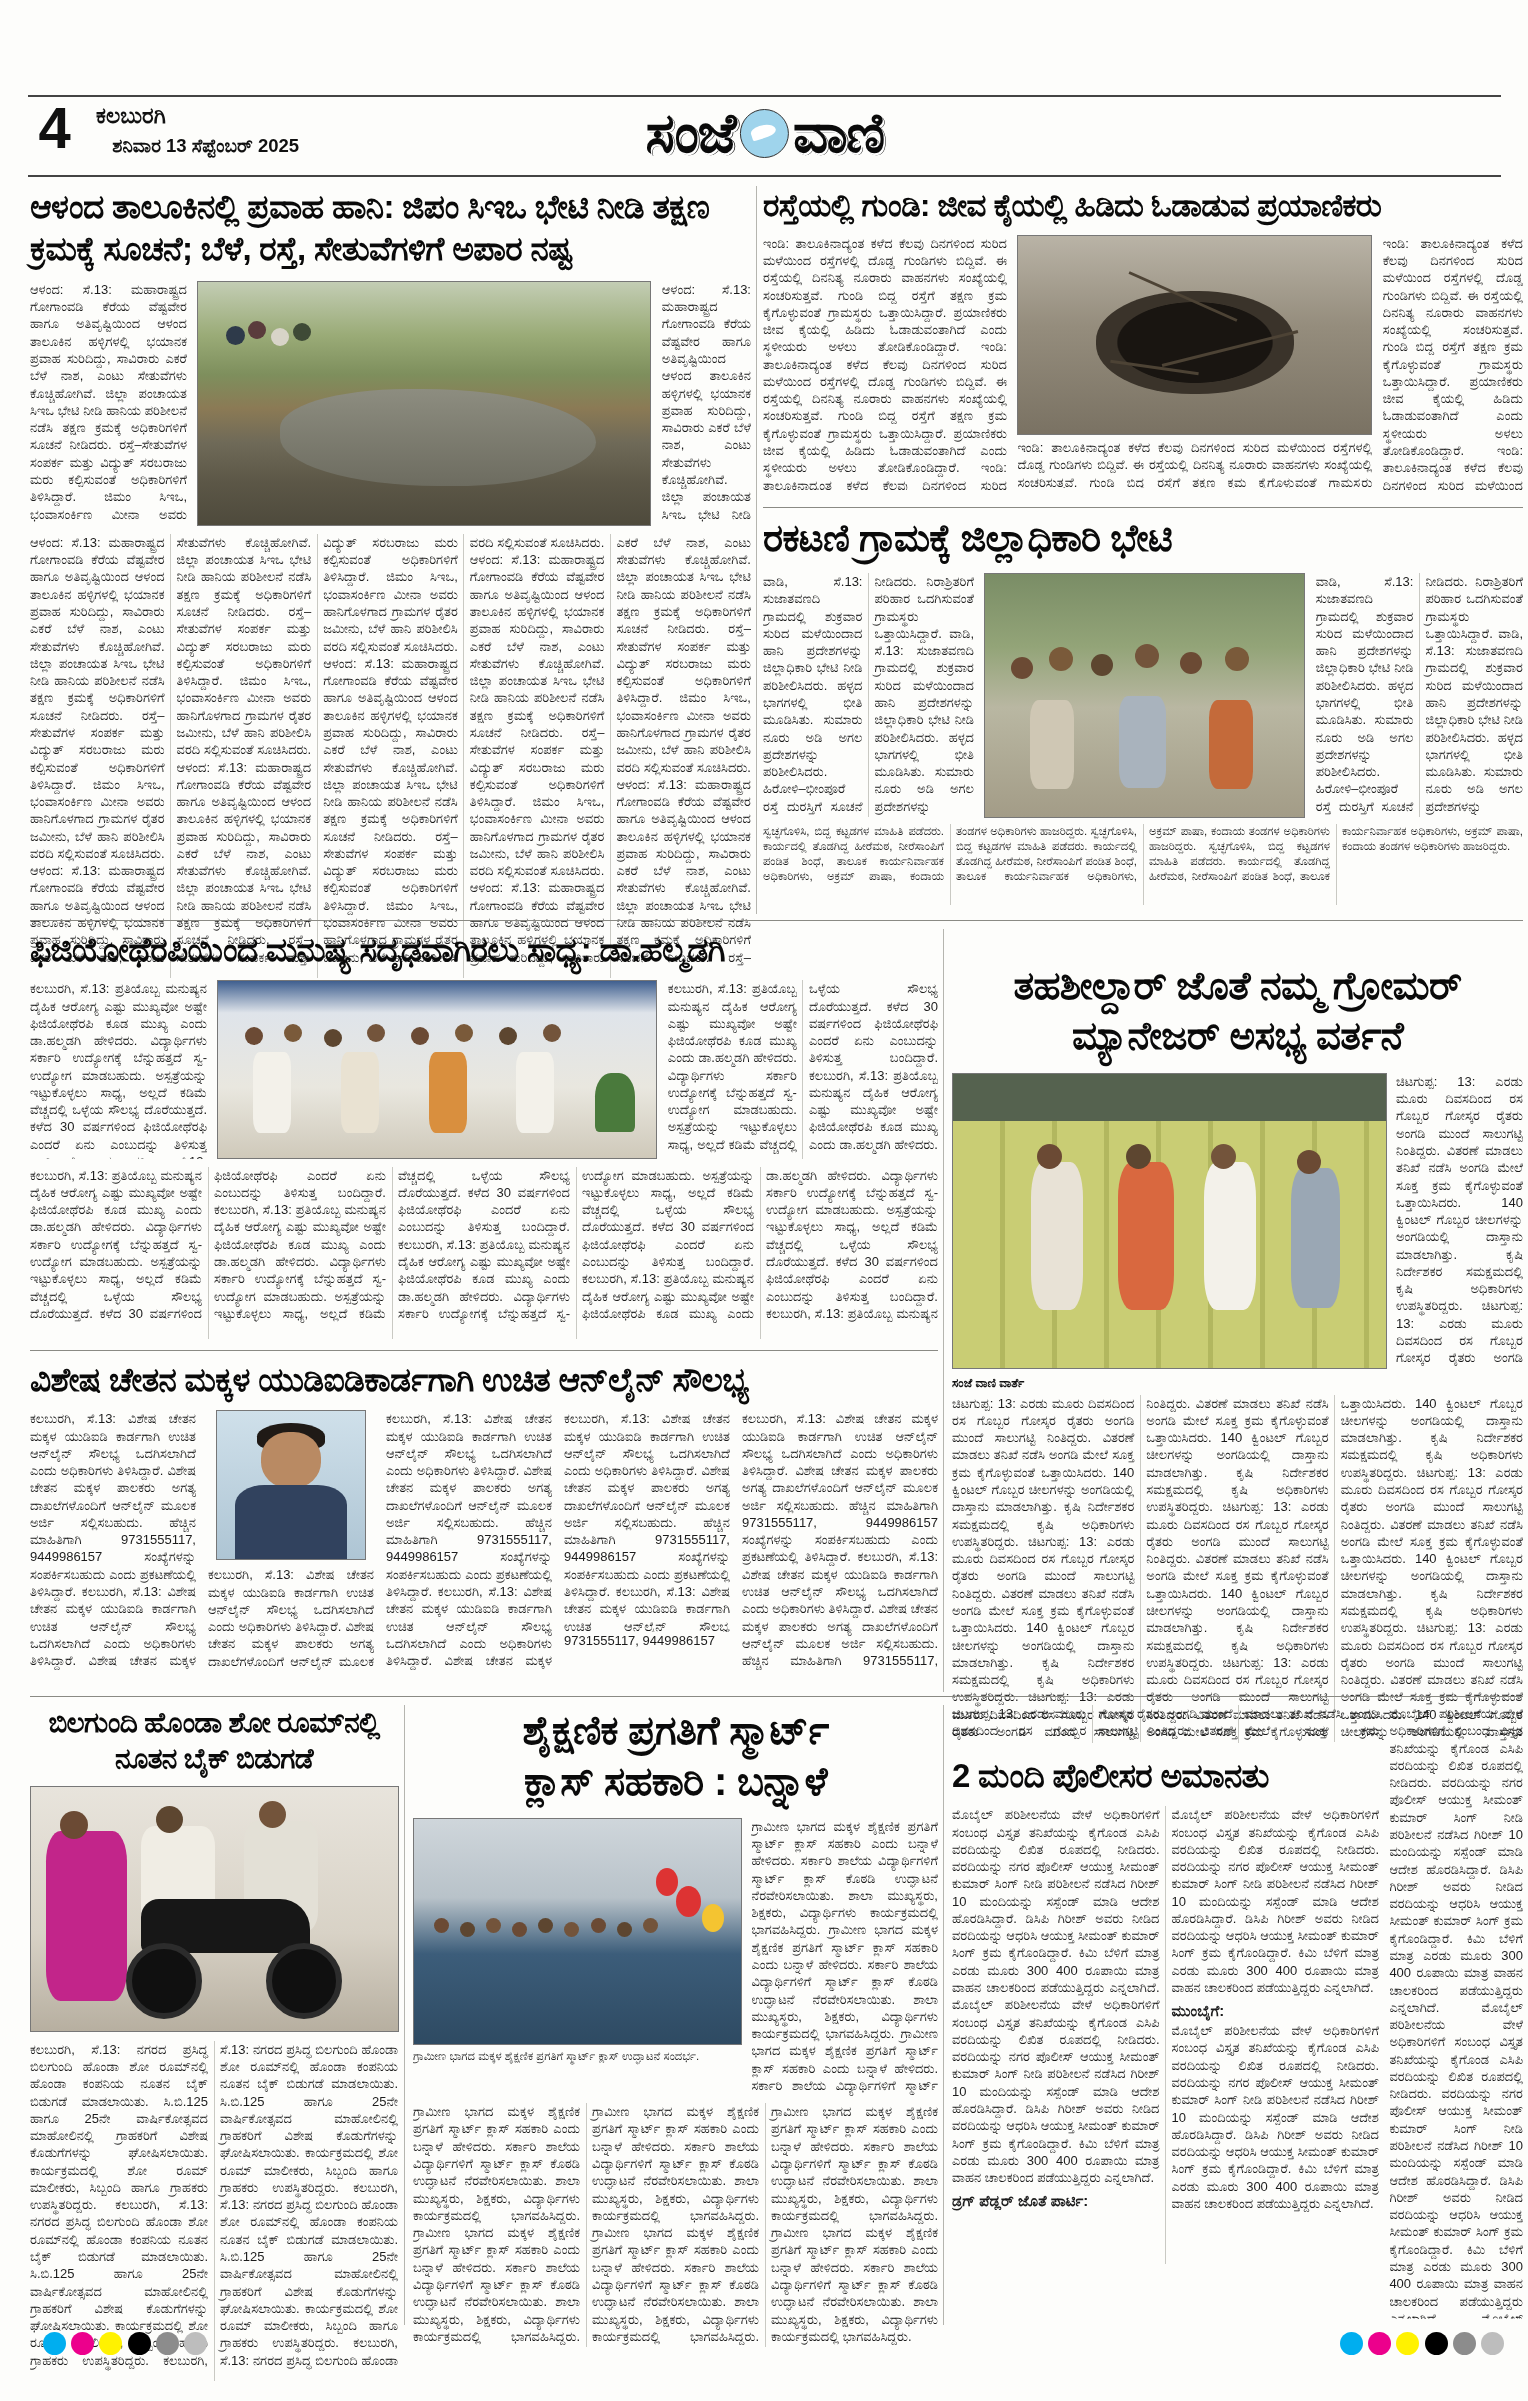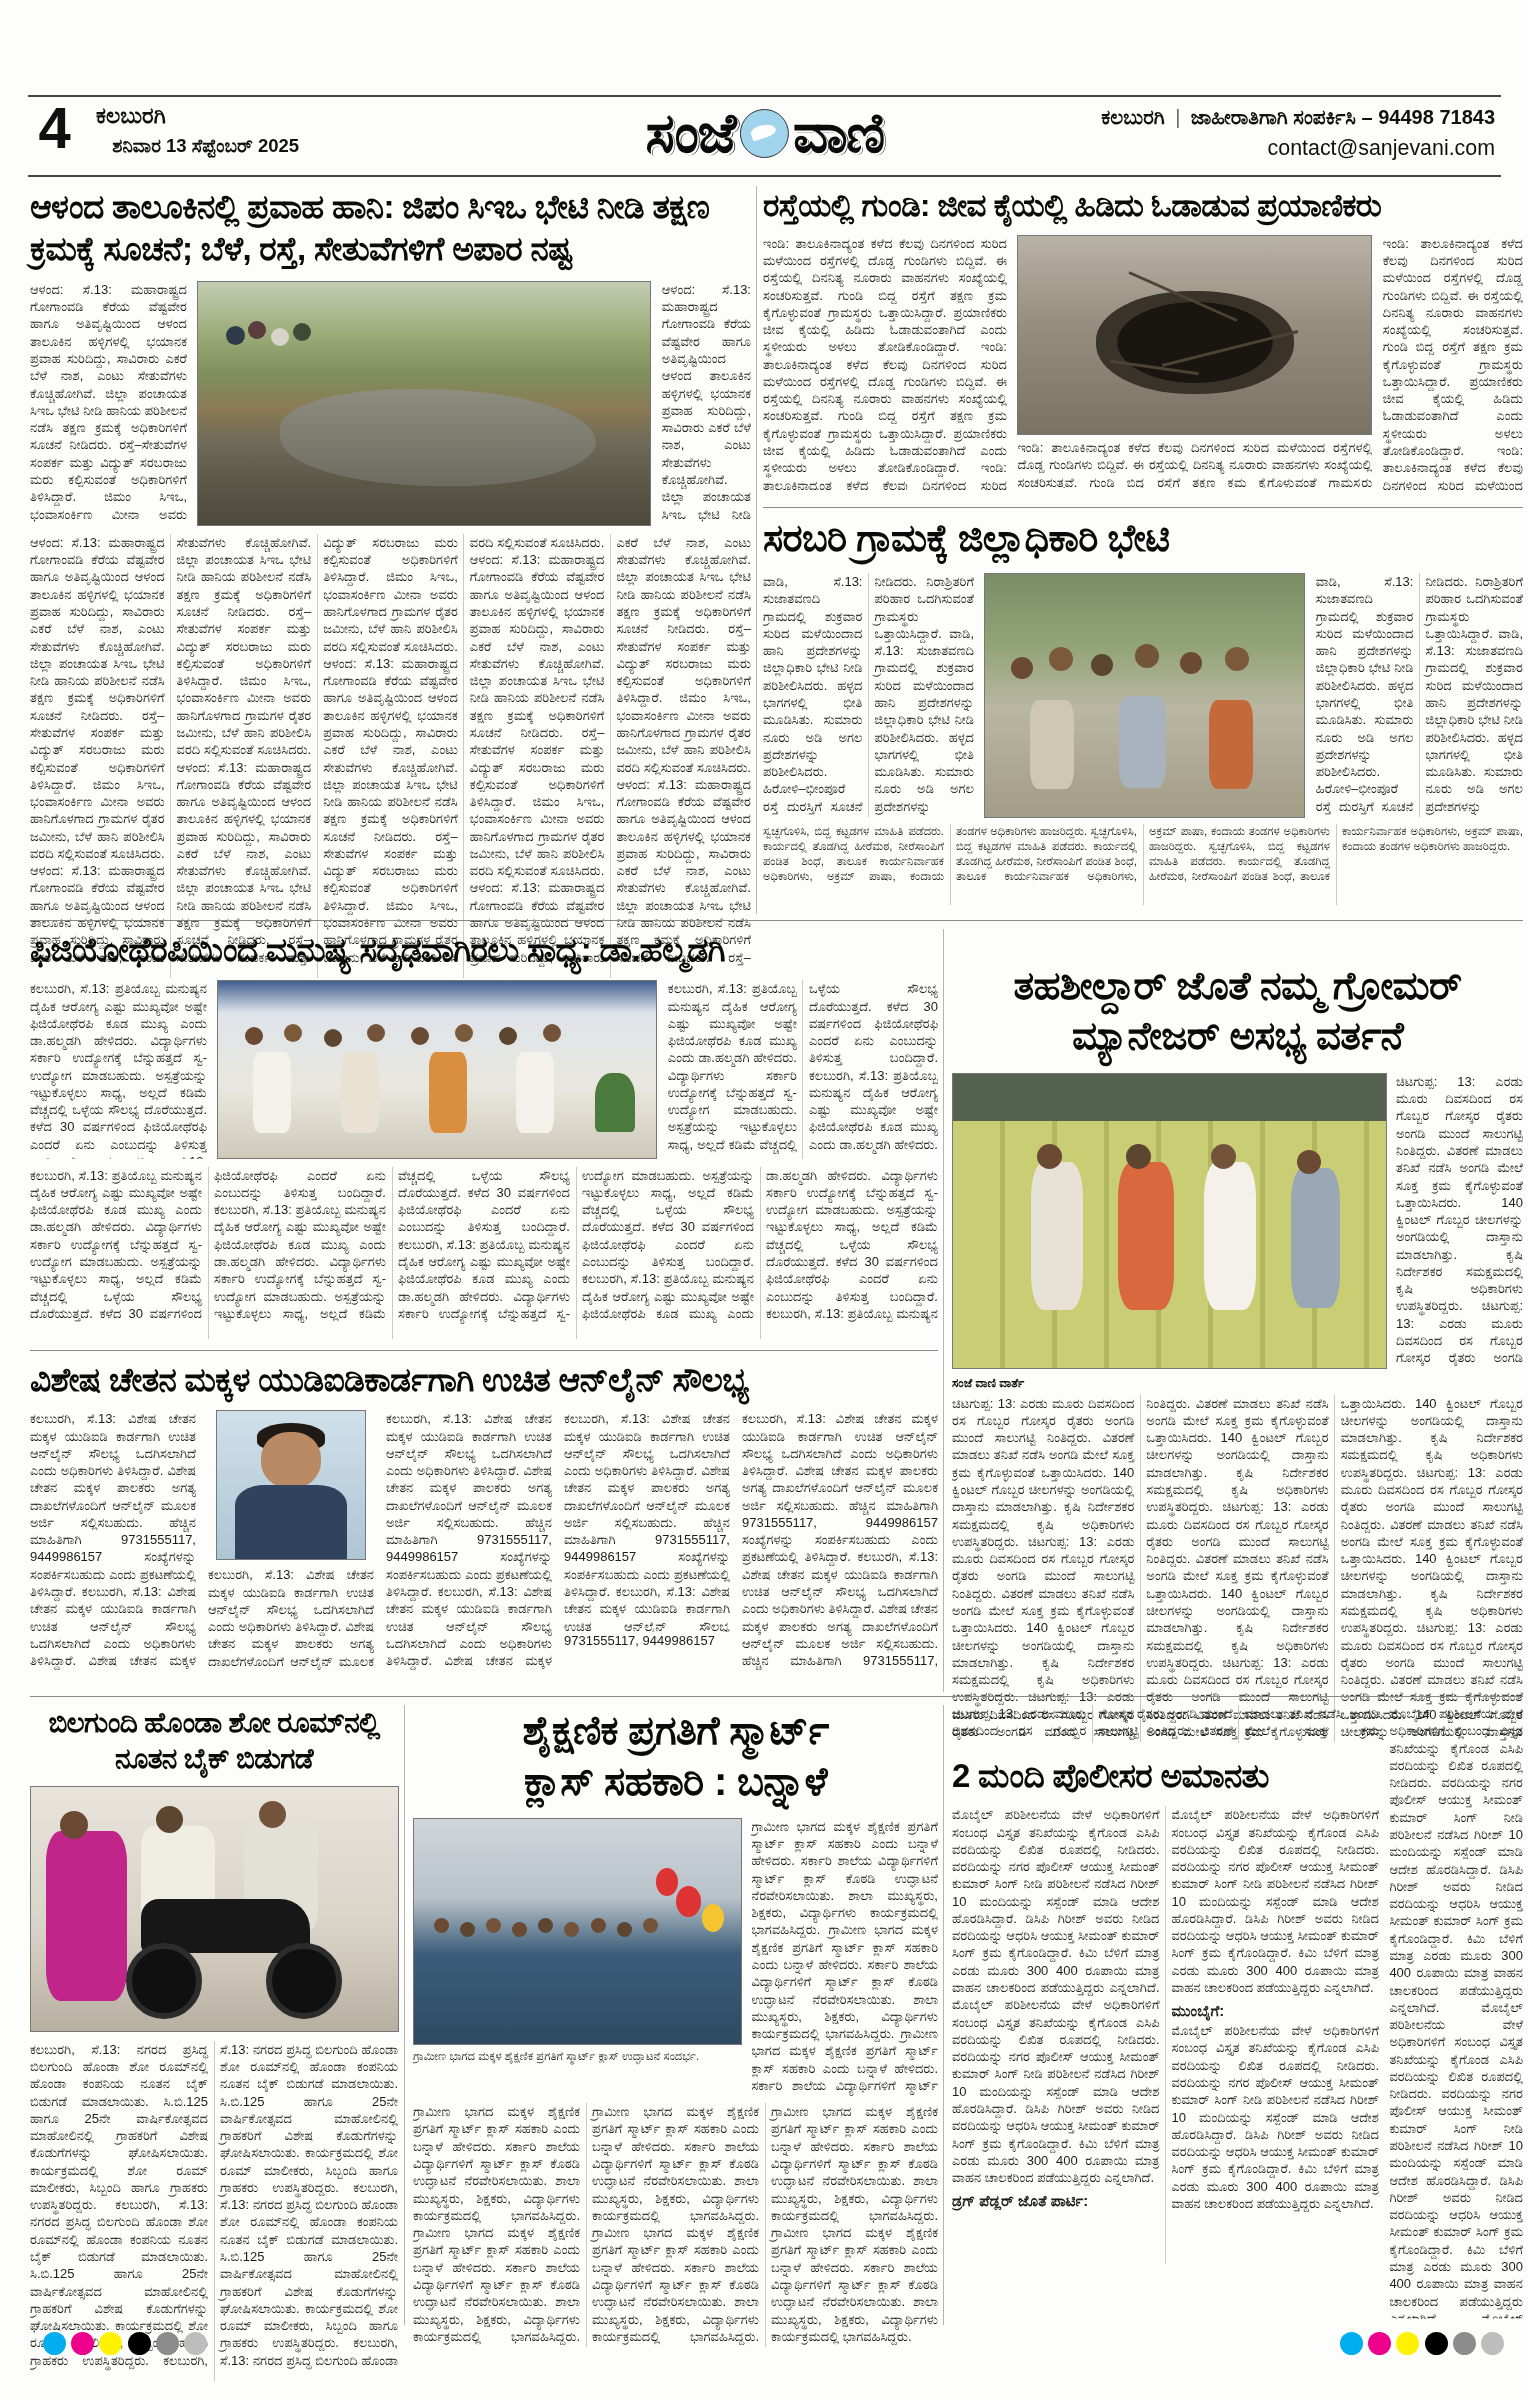--- a/index.html
+++ b/index.html
@@ -68,26 +68,20 @@
       <div id="ed-city">ಕಲಬುರಗಿ</div>
       <div id="ed-date">ಶನಿವಾರ 13 ಸೆಪ್ಟೆಂಬರ್ 2025</div>
     </div>
     <div id="masthead">
       <span class="mast-word">ಸಂಜೆ</span>
       <span id="mast-logo">
           <i></i>
         </span>
       <span class="mast-word">ವಾಣಿ</span>
     </div>
-    <div id="contact">
-      <div class="l1">
-        <span>ಕಲಬುರಗಿ</span><span class="sep">|</span><span>ಜಾಹೀರಾತಿಗಾಗಿ ಸಂಪರ್ಕಿಸಿ – 94498 71843</span>
-      </div>
-      <div class="l2">contact@sanjevani.com</div>
-    </div>
   </div>
 
   <div class="abs" style="left:30px;top:186px;width:721px;height:728px;">
     <div class="headline" style="font-size:33px;">ಆಳಂದ ತಾಲೂಕಿನಲ್ಲಿ ಪ್ರವಾಹ ಹಾನಿ: ಜಿಪಂ ಸಿಇಒ ಭೇಟಿ ನೀಡಿ ತಕ್ಷಣ ಕ್ರಮಕ್ಕೆ ಸೂಚನೆ; ಬೆಳೆ, ರಸ್ತೆ, ಸೇತುವೆಗಳಿಗೆ ಅಪಾರ ನಷ್ಟ</div>
     <div style="display:flex;gap:10.4px;margin-top:10.4px;height:244px;">
       <div class="body-txt" style="width:157px;height:244px;">ಆಳಂದ: ಸೆ.13: ಮಹಾರಾಷ್ಟ್ರದ ಗೋಗಾಂವಡಿ ಕೆರೆಯ ವೆಷ್ಟವೇರ ಹಾಗೂ ಅತಿವೃಷ್ಟಿಯಿಂದ ಆಳಂದ ತಾಲೂಕಿನ ಹಳ್ಳಿಗಳಲ್ಲಿ ಭಯಾನಕ ಪ್ರವಾಹ ಸುರಿದಿದ್ದು, ಸಾವಿರಾರು ಎಕರೆ ಬೆಳೆ ನಾಶ, ಎಂಟು ಸೇತುವೆಗಳು ಕೊಚ್ಚಿಹೋಗಿವೆ. ಜಿಲ್ಲಾ ಪಂಚಾಯತ ಸಿಇಒ ಭೇಟಿ ನೀಡಿ ಹಾನಿಯ ಪರಿಶೀಲನೆ ನಡೆಸಿ ತಕ್ಷಣ ಕ್ರಮಕ್ಕೆ ಅಧಿಕಾರಿಗಳಿಗೆ ಸೂಚನೆ ನೀಡಿದರು. ರಸ್ತೆ–ಸೇತುವೆಗಳ ಸಂಪರ್ಕ ಮತ್ತು ವಿದ್ಯುತ್ ಸರಬರಾಜು ಮರು ಕಲ್ಪಿಸುವಂತೆ ಅಧಿಕಾರಿಗಳಿಗೆ ತಿಳಿಸಿದ್ದಾರೆ. ಜಿಮಂ ಸಿಇಒ, ಭಂವಾಸಂರ್ಕಿಣ ಮೀನಾ ಅವರು ಹಾನಿಗೊಳಗಾದ ಗ್ರಾಮಗಳ ರೈತರ ಜಮೀನು, ಬೆಳೆ ಹಾನಿ ಪರಿಶೀಲಿಸಿ ವರದಿ ಸಲ್ಲಿಸುವಂತೆ ಸೂಚಿಸಿದರು. ಆಳಂದ: ಸೆ.13: ಮಹಾರಾಷ್ಟ್ರದ ಗೋಗಾಂವಡಿ ಕೆರೆಯ ವೆಷ್ಟವೇರ ಹಾಗೂ ಅತಿವೃಷ್ಟಿಯಿಂದ ಆಳಂದ ತಾಲೂಕಿನ ಹಳ್ಳಿಗಳಲ್ಲಿ ಭಯಾನಕ ಪ್ರವಾಹ ಸುರಿದಿದ್ದು, ಸಾವಿರಾರು ಎಕರೆ ಬೆಳೆ ನಾಶ, ಎಂಟು ಸೇತುವೆಗಳು ಕೊಚ್ಚಿಹೋಗಿವೆ. ಜಿಲ್ಲಾ ಪಂಚಾಯತ ಸಿಇಒ ಭೇಟಿ ನೀಡಿ ಹಾನಿಯ ಪರಿಶೀಲನೆ ನಡೆಸಿ ತಕ್ಷಣ ಕ್ರಮಕ್ಕೆ ಅಧಿಕಾರಿಗಳಿಗೆ ಸೂಚನೆ ನೀಡಿದರು. ರಸ್ತೆ–ಸೇತುವೆಗಳ ಸಂಪರ್ಕ ಮತ್ತು ವಿದ್ಯುತ್ ಸರಬರಾಜು ಮರು ಕಲ್ಪಿಸುವಂತೆ ಅಧಿಕಾರಿಗಳಿಗೆ ತಿಳಿಸಿದ್ದಾರೆ. ಜಿಮಂ ಸಿಇಒ, ಭಂವಾಸಂರ್ಕಿಣ ಮೀನಾ ಅವರು ಹಾನಿಗೊಳಗಾದ ಗ್ರಾಮಗಳ ರೈತರ ಜಮೀನು, ಬೆಳೆ ಹಾನಿ ಪರಿಶೀಲಿಸಿ ವರದಿ ಸಲ್ಲಿಸುವಂತೆ ಸೂಚಿಸಿದರು.</div>
       <div class="photo" id="ph-flood" style="width:452px;height:243px;">
         <span class="blob" style="left:6%;top:18%;width:19px;height:19px;background:#2e3a4a;"></span>
         <span class="blob" style="left:11%;top:16%;width:18px;height:18px;background:#5a3c3c;"></span>
         <span class="blob" style="left:16%;top:19%;width:18px;height:18px;background:#d8d4c8;"></span>
@@ -113,21 +107,21 @@
           <span class="twig" style="left:26%;top:66%;width:89px;transform:rotate(8deg);"></span>
         </div>
         <div class="body-txt" style="height:49px;margin-top:4.4px;">ಇಂಡಿ: ತಾಲೂಕಿನಾದ್ಯಂತ ಕಳೆದ ಕೆಲವು ದಿನಗಳಿಂದ ಸುರಿದ ಮಳೆಯಿಂದ ರಸ್ತೆಗಳಲ್ಲಿ ದೊಡ್ಡ ಗುಂಡಿಗಳು ಬಿದ್ದಿವೆ. ಈ ರಸ್ತೆಯಲ್ಲಿ ದಿನನಿತ್ಯ ನೂರಾರು ವಾಹನಗಳು ಸಂಖ್ಯೆಯಲ್ಲಿ ಸಂಚರಿಸುತ್ತವೆ. ಗುಂಡಿ ಬಿದ್ದ ರಸ್ತೆಗೆ ತಕ್ಷಣ ಕ್ರಮ ಕೈಗೊಳ್ಳುವಂತೆ ಗ್ರಾಮಸ್ಥರು ಒತ್ತಾಯಿಸಿದ್ದಾರೆ. ಪ್ರಯಾಣಿಕರು ಜೀವ ಕೈಯಲ್ಲಿ ಹಿಡಿದು ಓಡಾಡುವಂತಾಗಿದೆ ಎಂದು ಸ್ಥಳೀಯರು ಅಳಲು ತೋಡಿಕೊಂಡಿದ್ದಾರೆ.</div>
       </div>
       <div class="body-txt" style="flex:1;height:255px;">ಇಂಡಿ: ತಾಲೂಕಿನಾದ್ಯಂತ ಕಳೆದ ಕೆಲವು ದಿನಗಳಿಂದ ಸುರಿದ ಮಳೆಯಿಂದ ರಸ್ತೆಗಳಲ್ಲಿ ದೊಡ್ಡ ಗುಂಡಿಗಳು ಬಿದ್ದಿವೆ. ಈ ರಸ್ತೆಯಲ್ಲಿ ದಿನನಿತ್ಯ ನೂರಾರು ವಾಹನಗಳು ಸಂಖ್ಯೆಯಲ್ಲಿ ಸಂಚರಿಸುತ್ತವೆ. ಗುಂಡಿ ಬಿದ್ದ ರಸ್ತೆಗೆ ತಕ್ಷಣ ಕ್ರಮ ಕೈಗೊಳ್ಳುವಂತೆ ಗ್ರಾಮಸ್ಥರು ಒತ್ತಾಯಿಸಿದ್ದಾರೆ. ಪ್ರಯಾಣಿಕರು ಜೀವ ಕೈಯಲ್ಲಿ ಹಿಡಿದು ಓಡಾಡುವಂತಾಗಿದೆ ಎಂದು ಸ್ಥಳೀಯರು ಅಳಲು ತೋಡಿಕೊಂಡಿದ್ದಾರೆ. ಇಂಡಿ: ತಾಲೂಕಿನಾದ್ಯಂತ ಕಳೆದ ಕೆಲವು ದಿನಗಳಿಂದ ಸುರಿದ ಮಳೆಯಿಂದ ರಸ್ತೆಗಳಲ್ಲಿ ದೊಡ್ಡ ಗುಂಡಿಗಳು ಬಿದ್ದಿವೆ. ಈ ರಸ್ತೆಯಲ್ಲಿ ದಿನನಿತ್ಯ ನೂರಾರು ವಾಹನಗಳು ಸಂಖ್ಯೆಯಲ್ಲಿ ಸಂಚರಿಸುತ್ತವೆ. ಗುಂಡಿ ಬಿದ್ದ ರಸ್ತೆಗೆ ತಕ್ಷಣ ಕ್ರಮ ಕೈಗೊಳ್ಳುವಂತೆ ಗ್ರಾಮಸ್ಥರು ಒತ್ತಾಯಿಸಿದ್ದಾರೆ. ಪ್ರಯಾಣಿಕರು ಜೀವ ಕೈಯಲ್ಲಿ ಹಿಡಿದು ಓಡಾಡುವಂತಾಗಿದೆ ಎಂದು ಸ್ಥಳೀಯರು ಅಳಲು ತೋಡಿಕೊಂಡಿದ್ದಾರೆ. ಇಂಡಿ: ತಾಲೂಕಿನಾದ್ಯಂತ ಕಳೆದ ಕೆಲವು ದಿನಗಳಿಂದ ಸುರಿದ ಮಳೆಯಿಂದ ರಸ್ತೆಗಳಲ್ಲಿ ದೊಡ್ಡ ಗುಂಡಿಗಳು ಬಿದ್ದಿವೆ. ಈ ರಸ್ತೆಯಲ್ಲಿ ದಿನನಿತ್ಯ ನೂರಾರು ವಾಹನಗಳು ಸಂಖ್ಯೆಯಲ್ಲಿ ಸಂಚರಿಸುತ್ತವೆ. ಗುಂಡಿ ಬಿದ್ದ ರಸ್ತೆಗೆ ತಕ್ಷಣ ಕ್ರಮ ಕೈಗೊಳ್ಳುವಂತೆ ಗ್ರಾಮಸ್ಥರು ಒತ್ತಾಯಿಸಿದ್ದಾರೆ. ಪ್ರಯಾಣಿಕರು ಜೀವ ಕೈಯಲ್ಲಿ ಹಿಡಿದು ಓಡಾಡುವಂತಾಗಿದೆ ಎಂದು ಸ್ಥಳೀಯರು ಅಳಲು ತೋಡಿಕೊಂಡಿದ್ದಾರೆ.</div>
     </div>
   </div>
 
   <div class="abs hr" style="left:763px;top:507px;width:760px;height:0;"></div>
   <div class="abs" style="left:763px;top:514px;width:760px;height:401px;">
-    <div class="headline" style="font-size:38px;">ಸರಬರಿ ಗ್ರಾಮಕ್ಕೆ ಜಿಲ್ಲಾಧಿಕಾರಿ ಭೇಟಿ</div>
+    <div class="headline" style="font-size:38px;">ರಕಟಣಿ ಗ್ರಾಮಕ್ಕೆ ಜಿಲ್ಲಾಧಿಕಾರಿ ಭೇಟಿ</div>
     <div style="display:flex;gap:10.4px;margin-top:10.4px;height:244px;">
       <div class="body-txt cols c2" style="width:211px;height:244px;">ವಾಡಿ, ಸೆ.13: ಸುಜಾತವಣದಿ ಗ್ರಾಮದಲ್ಲಿ ಶುಕ್ರವಾರ ಸುರಿದ ಮಳೆಯಿಂದಾದ ಹಾನಿ ಪ್ರದೇಶಗಳನ್ನು ಜಿಲ್ಲಾಧಿಕಾರಿ ಭೇಟಿ ನೀಡಿ ಪರಿಶೀಲಿಸಿದರು. ಹಳ್ಳದ ಭಾಗಗಳಲ್ಲಿ ಭೀತಿ ಮೂಡಿಸಿತು. ಸುಮಾರು ನೂರು ಅಡಿ ಅಗಲ ಪ್ರದೇಶಗಳನ್ನು ಪರಿಶೀಲಿಸಿದರು. ಹಿರೋಳಿ–ಭೀಂಪೂರೆ ರಸ್ತೆ ದುರಸ್ತಿಗೆ ಸೂಚನೆ ನೀಡಿದರು. ನಿರಾಶ್ರಿತರಿಗೆ ಪರಿಹಾರ ಒದಗಿಸುವಂತೆ ಗ್ರಾಮಸ್ಥರು ಒತ್ತಾಯಿಸಿದ್ದಾರೆ. ವಾಡಿ, ಸೆ.13: ಸುಜಾತವಣದಿ ಗ್ರಾಮದಲ್ಲಿ ಶುಕ್ರವಾರ ಸುರಿದ ಮಳೆಯಿಂದಾದ ಹಾನಿ ಪ್ರದೇಶಗಳನ್ನು ಜಿಲ್ಲಾಧಿಕಾರಿ ಭೇಟಿ ನೀಡಿ ಪರಿಶೀಲಿಸಿದರು. ಹಳ್ಳದ ಭಾಗಗಳಲ್ಲಿ ಭೀತಿ ಮೂಡಿಸಿತು. ಸುಮಾರು ನೂರು ಅಡಿ ಅಗಲ ಪ್ರದೇಶಗಳನ್ನು ಪರಿಶೀಲಿಸಿದರು. ಹಿರೋಳಿ–ಭೀಂಪೂರೆ ರಸ್ತೆ ದುರಸ್ತಿಗೆ ಸೂಚನೆ ನೀಡಿದರು. ನಿರಾಶ್ರಿತರಿಗೆ ಪರಿಹಾರ ಒದಗಿಸುವಂತೆ ಗ್ರಾಮಸ್ಥರು ಒತ್ತಾಯಿಸಿದ್ದಾರೆ. ವಾಡಿ, ಸೆ.13: ಸುಜಾತವಣದಿ ಗ್ರಾಮದಲ್ಲಿ ಶುಕ್ರವಾರ ಸುರಿದ ಮಳೆಯಿಂದಾದ ಹಾನಿ ಪ್ರದೇಶಗಳನ್ನು ಜಿಲ್ಲಾಧಿಕಾರಿ ಭೇಟಿ ನೀಡಿ ಪರಿಶೀಲಿಸಿದರು. ಹಳ್ಳದ ಭಾಗಗಳಲ್ಲಿ ಭೀತಿ ಮೂಡಿಸಿತು. ಸುಮಾರು ನೂರು ಅಡಿ ಅಗಲ ಪ್ರದೇಶಗಳನ್ನು ಪರಿಶೀಲಿಸಿದರು. ಹಿರೋಳಿ–ಭೀಂಪೂರೆ ರಸ್ತೆ ದುರಸ್ತಿಗೆ ಸೂಚನೆ ನೀಡಿದರು. ನಿರಾಶ್ರಿತರಿಗೆ ಪರಿಹಾರ ಒದಗಿಸುವಂತೆ ಗ್ರಾಮಸ್ಥರು ಒತ್ತಾಯಿಸಿದ್ದಾರೆ.</div>
       <div class="photo" id="ph-dc" style="width:319px;height:243px;">
         <span class="blob" style="left:8%;top:34%;width:22px;height:22px;background:#6b4a34;"></span>
         <span class="blob" style="left:20%;top:30%;width:24px;height:24px;background:#7a5a3a;"></span>
         <span class="blob" style="left:33%;top:33%;width:22px;height:22px;background:#5d4630;"></span>
         <span class="blob" style="left:47%;top:29%;width:24px;height:24px;background:#73543b;"></span>
         <span class="blob" style="left:61%;top:32%;width:22px;height:22px;background:#6b4a34;"></span>
         <span class="blob" style="left:75%;top:30%;width:24px;height:24px;background:#7a5a3a;"></span>
         <span class="blob" style="left:14%;top:52%;width:44px;height:89px;border-radius:20%;background:#cfc7b4;"></span>

